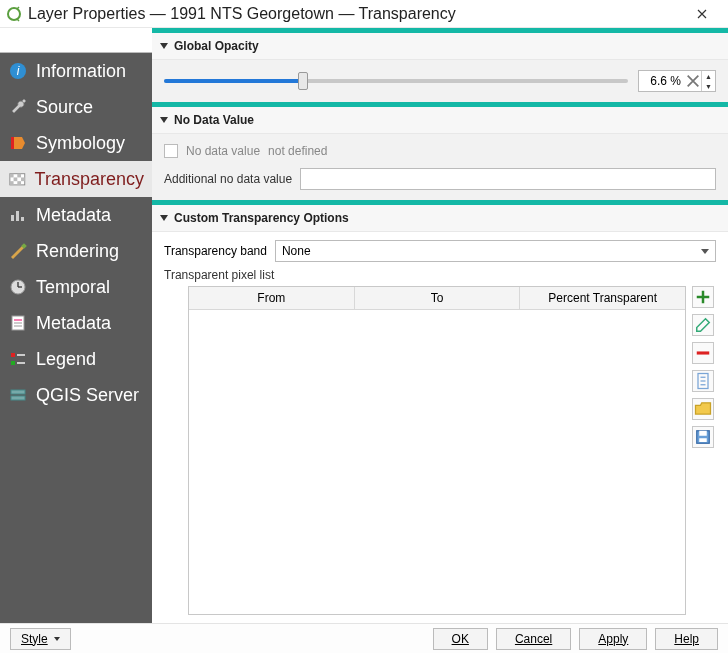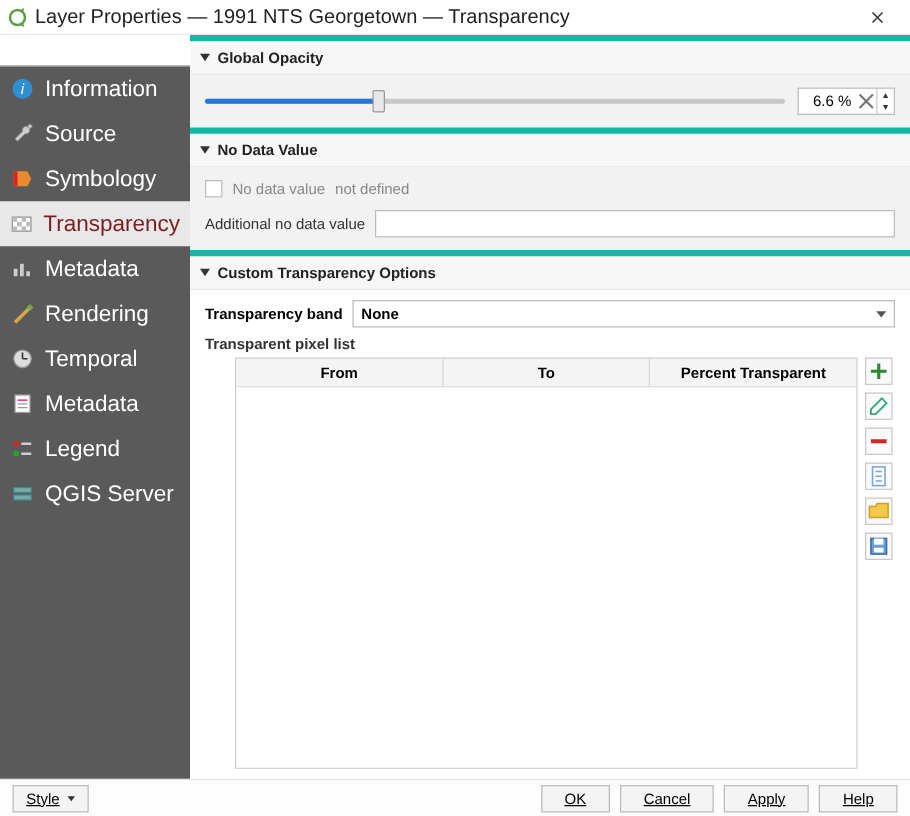--- a/index.html
+++ b/index.html
@@ -46,21 +46,21 @@
   .nodata-row { display:flex; align-items:center; gap:8px; margin-bottom:10px; }
   .checkbox { width:14px; height:14px; border:1px solid #bbb; background:#fff; }
   .greytext { color:#888; }
   .field-row { display:flex; align-items:center; gap:8px; }
   .field-row label { color:#333; font-size:12px; }
   .textinput { flex:1; height:22px; border:1px solid #bbb; background:#fff; padding:2px 4px; }
 
   .combo { flex:1; height:22px; border:1px solid #bbb; background:#fff; display:flex; align-items:center; padding:0 6px; justify-content:space-between; }
   .combo .caret { width:0;height:0;border-left:4px solid transparent;border-right:4px solid transparent;border-top:5px solid #555; }
 
-  .custom-body { padding:8px 12px 8px 12px; background:#fff; flex:1; display:flex; flex-direction:column;font-weight:bold; }
+  .custom-body { padding:8px 12px 8px 12px; background:#fff; flex:1; display:flex; flex-direction:column; }
   .transp-band-row { display:flex; align-items:center; gap:8px; margin-bottom:6px; }
   .pixlist-label { margin-bottom:4px; color:#333; }
   .table-area { display:flex; gap:6px; flex:1;margin-left:24px; }
   .table-wrap { flex:1; display:flex; flex-direction:column; border:1px solid #c8c8c8; background:#fff; }
   .thead { display:flex; background:#f4f4f4; border-bottom:1px solid #d8d8d8; }
   .thead .th { flex:1; text-align:center; padding:4px 0; border-right:1px solid #d8d8d8; font-size:12px; }
   .thead .th:last-child { border-right:none; }
   .tbody { flex:1; background:#fff; }
   .table-tools { width:24px; display:flex; flex-direction:column; gap:6px; }
   .toolbtn { width:22px; height:22px; border:1px solid #c8c8c8; background:#fafafa; display:flex; align-items:center; justify-content:center; }

